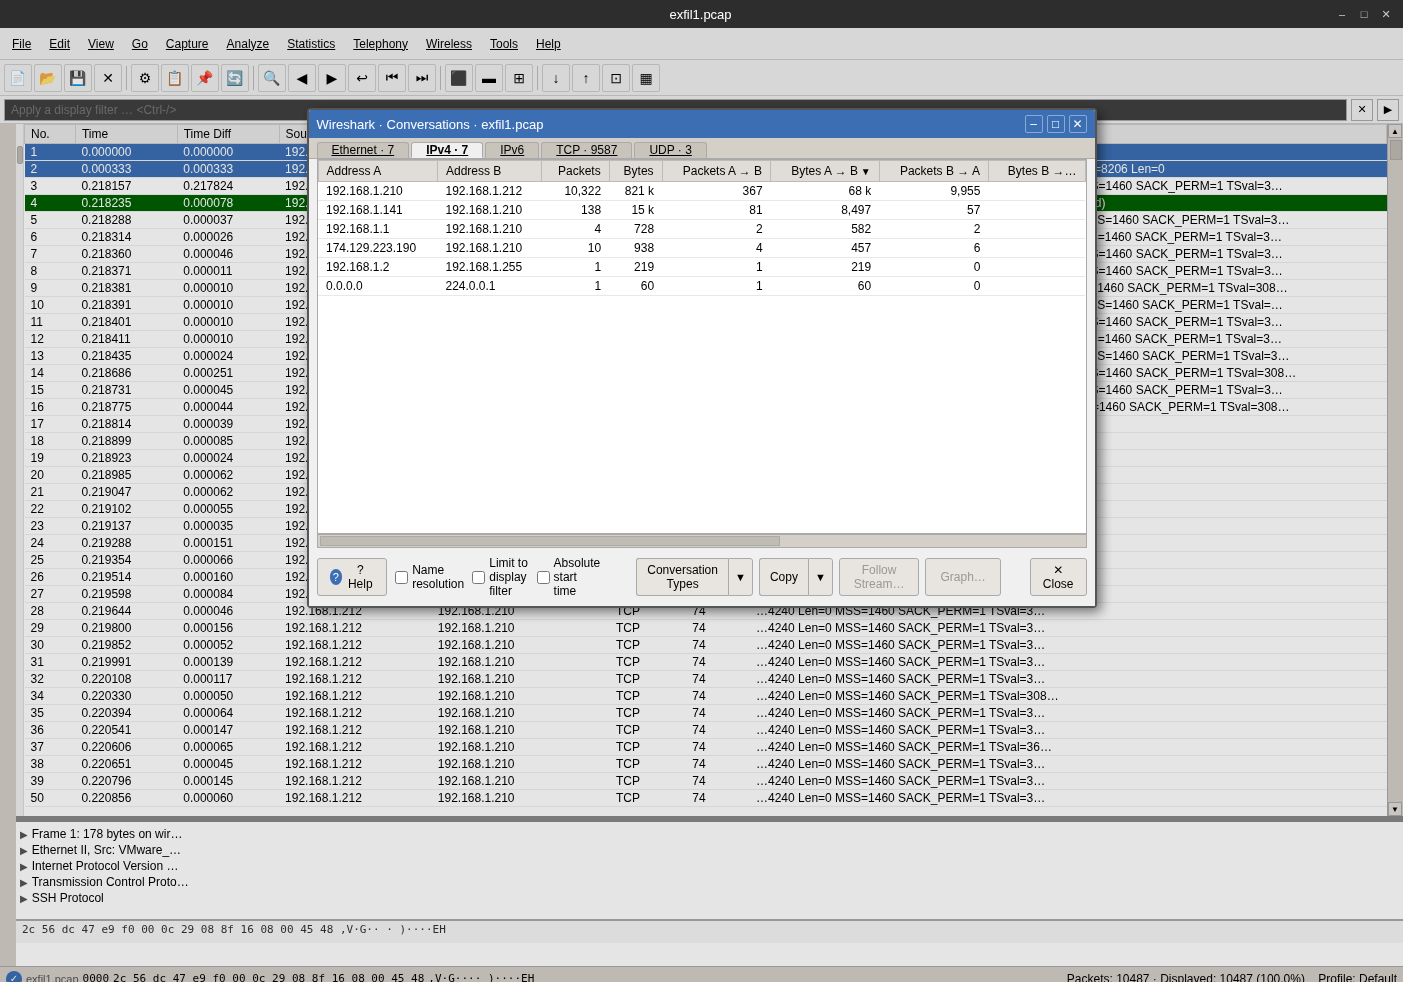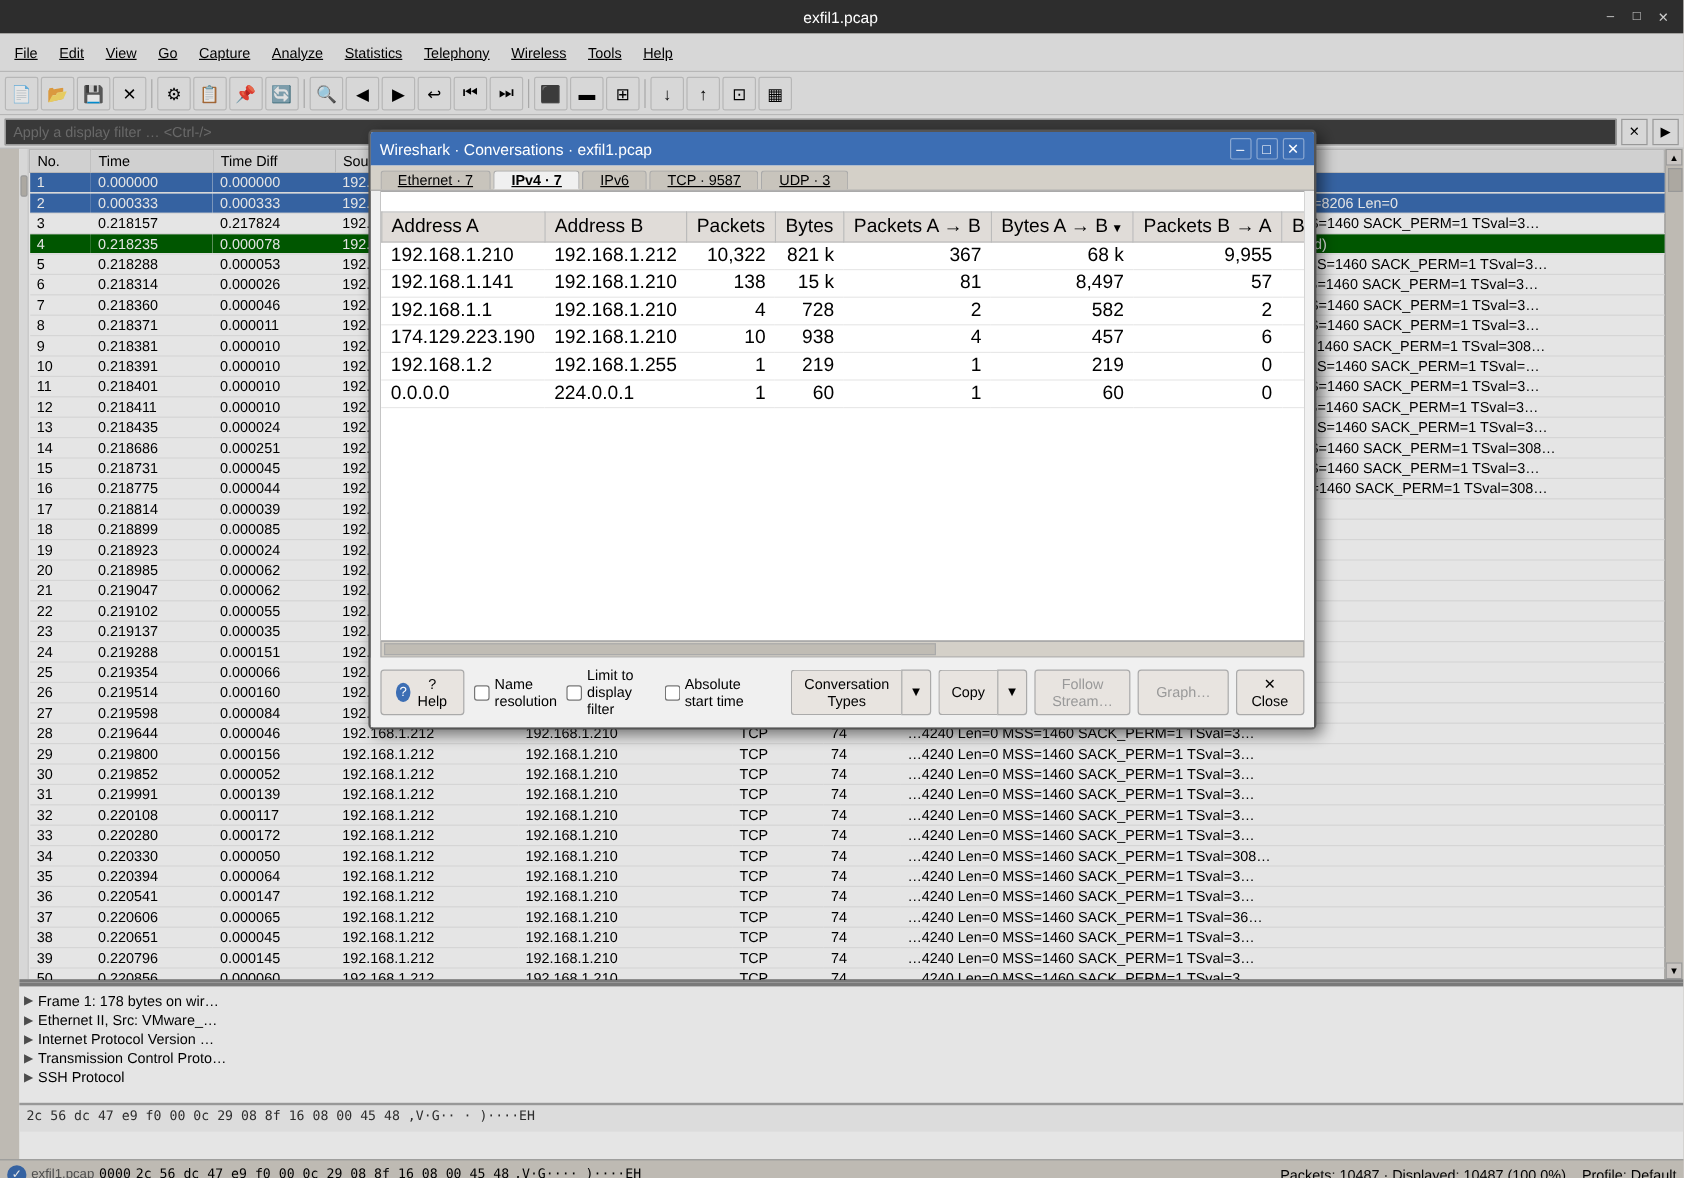--- a/index.html
+++ b/index.html
@@ -251,22 +251,21 @@
     .dialog-table-wrap {
       flex: 1;
       overflow: auto;
       background: #fff;
       margin: 0 8px;
       border: 1px solid #aaa;
     }
     .conv-table {
       width: 100%;
       border-collapse: collapse;
-      font-size: 16px;
-      margin-top: 16px;
+      font-size: 12px;
     }
     .conv-table th {
       background: #e0dcd8;
       border: 1px solid #bbb;
       padding: 3px 8px;
       text-align: right;
       font-weight: normal;
       white-space: nowrap;
       cursor: pointer;
     }
@@ -381,20 +380,21 @@
     .close-btn {
       padding: 4px 12px;
       border: 1px solid #aaa;
       background: #e8e4e0;
       font-size: 12px;
       cursor: pointer;
       border-radius: 3px;
       display: flex;
       align-items: center;
       gap: 4px;
+      margin-left: 23px;
     }
 
     
     .bottom-panels {
       display: flex;
       flex-direction: column;
       height: 150px;
       border-top: 3px solid #888;
     }
   </style>
@@ -518,21 +518,21 @@
                 <td>0.000078</td>
                 <td>192.168.1.310</td>
                 <td>192.168.1.212</td>
                 <td>ICMP</td>
                 <td>102</td>
                 <td style="max-width: 500px; overflow: hidden; text-overflow: ellipsis;">Destination unreachable (Communication administratively filtered)</td>
               </tr>
               <tr>
                 <td>5</td>
                 <td>0.218288</td>
-                <td>0.000053</td>
+                <td>0.000037</td>
                 <td>192.168.1.212</td>
                 <td>192.168.1.210</td>
                 <td>TCP</td>
                 <td>74</td>
                 <td style="max-width: 500px; overflow: hidden; text-overflow: ellipsis;">45902 → 27715 [SYN] Seq=3464010929 Win=64240 Len=0 MSS=1460 SACK_PERM=1 TSval=3…</td>
               </tr>
               <tr>
                 <td>6</td>
                 <td>0.218314</td>
                 <td>0.000026</td>
@@ -789,30 +789,20 @@
                 <td>192.168.1.212</td>
                 <td>192.168.1.210</td>
                 <td>TCP</td>
                 <td>74</td>
                 <td style="max-width: 500px; overflow: hidden; text-overflow: ellipsis;">…4240 Len=0 MSS=1460 SACK_PERM=1 TSval=3…</td>
               </tr>
               <tr>
                 <td>32</td>
                 <td>0.220108</td>
                 <td>0.000117</td>
-                <td>192.168.1.212</td>
-                <td>192.168.1.210</td>
-                <td>TCP</td>
-                <td>74</td>
-                <td style="max-width: 500px; overflow: hidden; text-overflow: ellipsis;">…4240 Len=0 MSS=1460 SACK_PERM=1 TSval=3…</td>
-              </tr>
-              <tr>
-                <td>33</td>
-                <td>0.220280</td>
-                <td>0.000172</td>
                 <td>192.168.1.212</td>
                 <td>192.168.1.210</td>
                 <td>TCP</td>
                 <td>74</td>
                 <td style="max-width: 500px; overflow: hidden; text-overflow: ellipsis;">…4240 Len=0 MSS=1460 SACK_PERM=1 TSval=3…</td>
               </tr>
               <tr>
                 <td>34</td>
                 <td>0.220330</td>
                 <td>0.000050</td>

